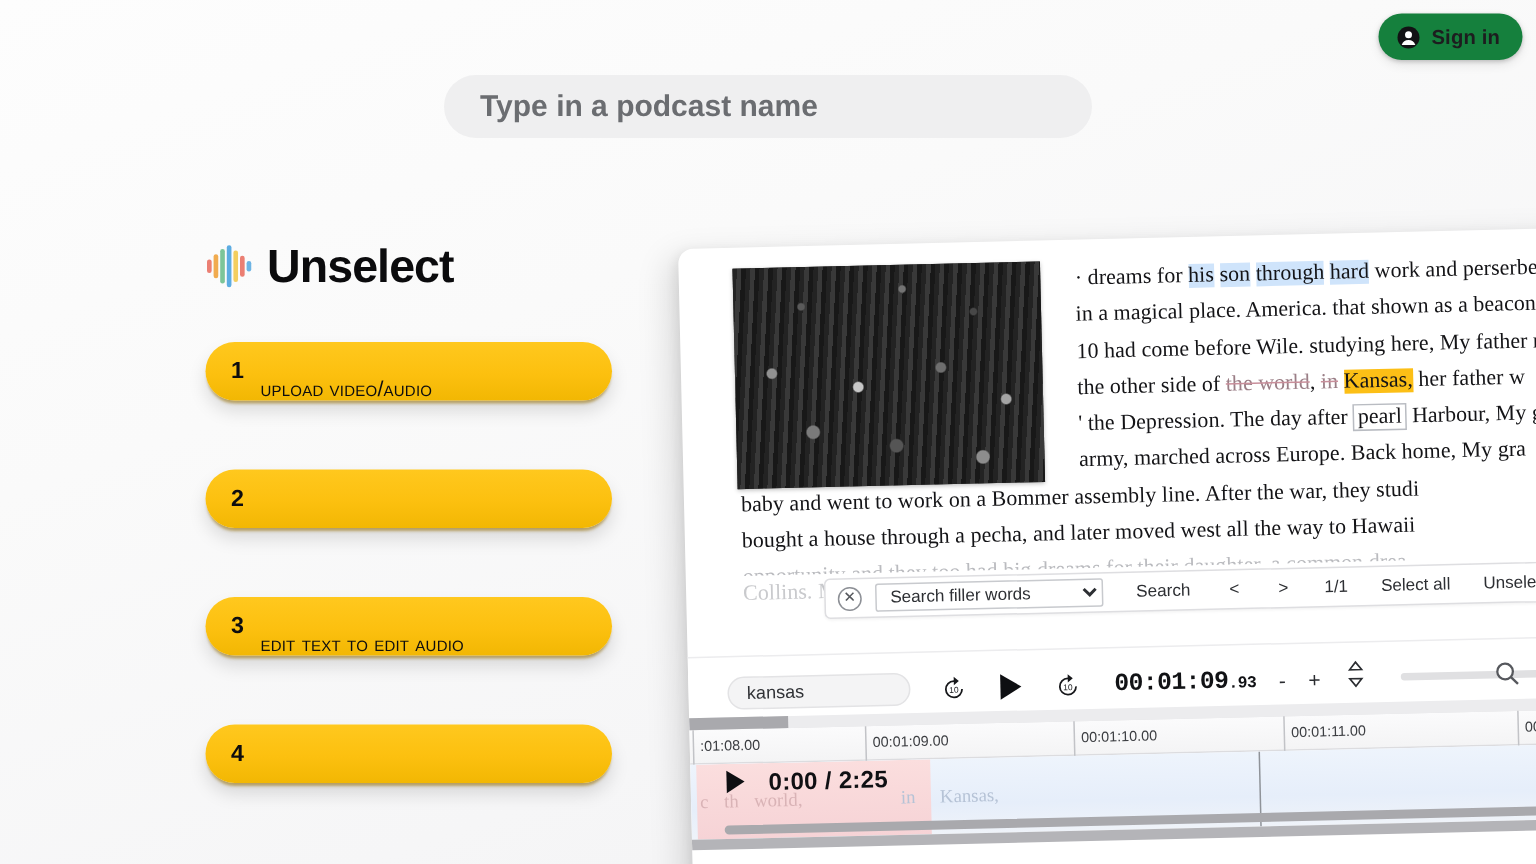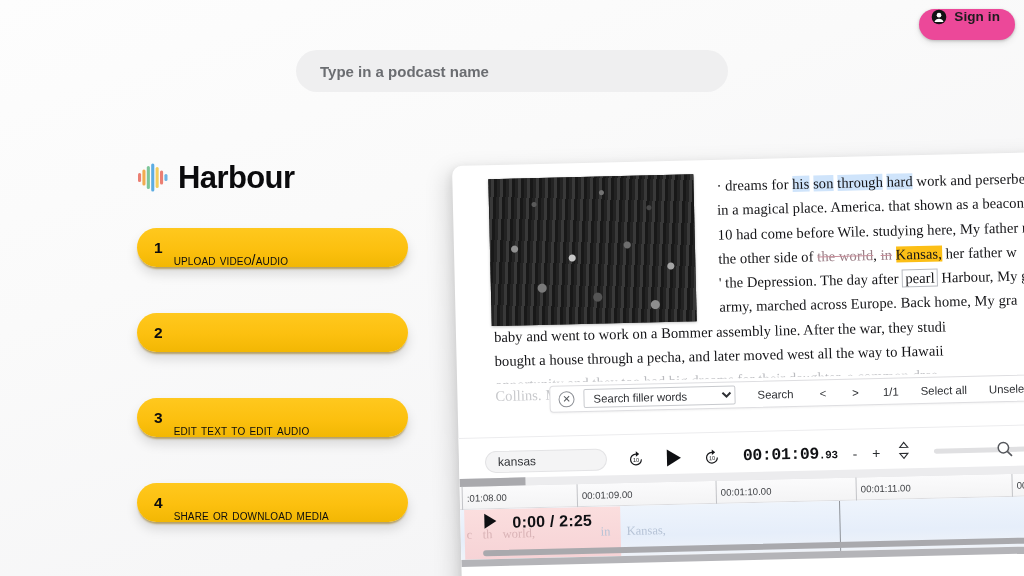--- a/index.html
+++ b/index.html
@@ -29,43 +29,43 @@
     position: absolute;
     left: 296px;
     top: 50px;
     width: 432px;
     height: 42px;
     border-radius: 21px;
     background: #efeff0;
     border: none;
     outline: none;
     font-family: "Liberation Sans", sans-serif;
-    font-size: 15px;
+    font-size: 20px;
     font-weight: 700;
     color: #56585c;
     padding: 0 24px;
   }
   #search-pill::placeholder {
     color: #6b6d71;
     font-weight: 700;
     opacity: 1;
   }
 
   #signin-btn {
     position: absolute;
     right: 9px;
     top: 9px;
     height: 31px;
     padding: 0 15px 0 12px;
     border-radius: 17px;
-    background: #ec4899;
+    background: #15803d;
     border: none;
     box-shadow: 0 1px 3px rgba(0,0,0,0.20), 0 3px 7px rgba(0,0,0,0.09);
     display: flex;
-    align-items: flex-start;
+    align-items: center;
     gap: 7px;
     cursor: pointer;
   }
   #signin-btn .sg-label {
     font-size: 13.5px;
     font-weight: 700;
     color: #1d1d1f;
     letter-spacing: 0.1px;
   }
   .person-icon { width: 16px; height: 16px; display:block; }
@@ -420,21 +420,21 @@
       <svg id="wave-logo" viewBox="0 0 32 32" aria-hidden="true">
         <rect x="1" y="12" width="3.1" height="9" rx="1.5" fill="#e8685a" opacity="0.85"></rect>
         <rect x="5.4" y="8.5" width="3.1" height="16" rx="1.5" fill="#f0a23c" opacity="0.9"></rect>
         <rect x="9.8" y="5" width="3.1" height="23" rx="1.5" fill="#6fbf8e" opacity="0.9"></rect>
         <rect x="14.2" y="2.5" width="3.1" height="28" rx="1.5" fill="#4aa3df" opacity="0.9"></rect>
         <rect x="18.6" y="6" width="3.1" height="21" rx="1.5" fill="#f2c94c" opacity="0.9"></rect>
         <rect x="23" y="9.5" width="3.1" height="14" rx="1.5" fill="#e8685a" opacity="0.85"></rect>
         <rect x="27.4" y="13" width="3.1" height="7" rx="1.5" fill="#4aa3df" opacity="0.8"></rect>
       </svg>
     </span>
-    <span id="brand-name">Harbour</span>
+    <span id="brand-name">Unselect</span>
   </div>
 
 
   <div id="steps">
 
     <div class="step-btn">
       <span class="step-num">1</span>
       <span class="step-label">Upload video/audio</span>
     </div>
 
@@ -442,21 +442,20 @@
       <span class="step-num">2</span>
     </div>
 
     <div class="step-btn">
       <span class="step-num">3</span>
       <span class="step-label">Edit text to edit audio</span>
     </div>
 
     <div class="step-btn">
       <span class="step-num">4</span>
-      <span class="step-label">Share or download media</span>
     </div>
 
   </div>
 </div>
 
 <div id="app-shot">
 
   <div id="transcript">
     <div id="thumb"></div>
     <div id="transcript-lines">

